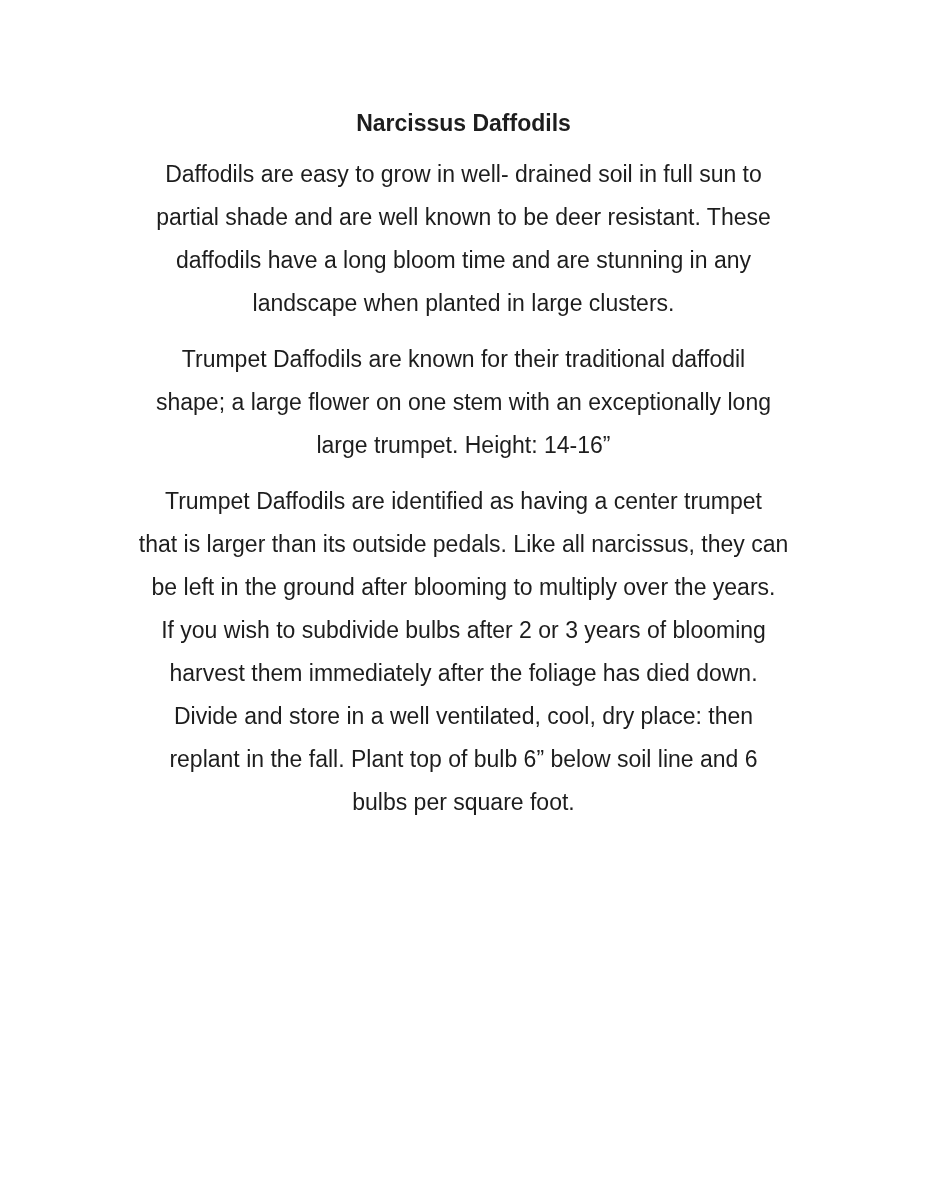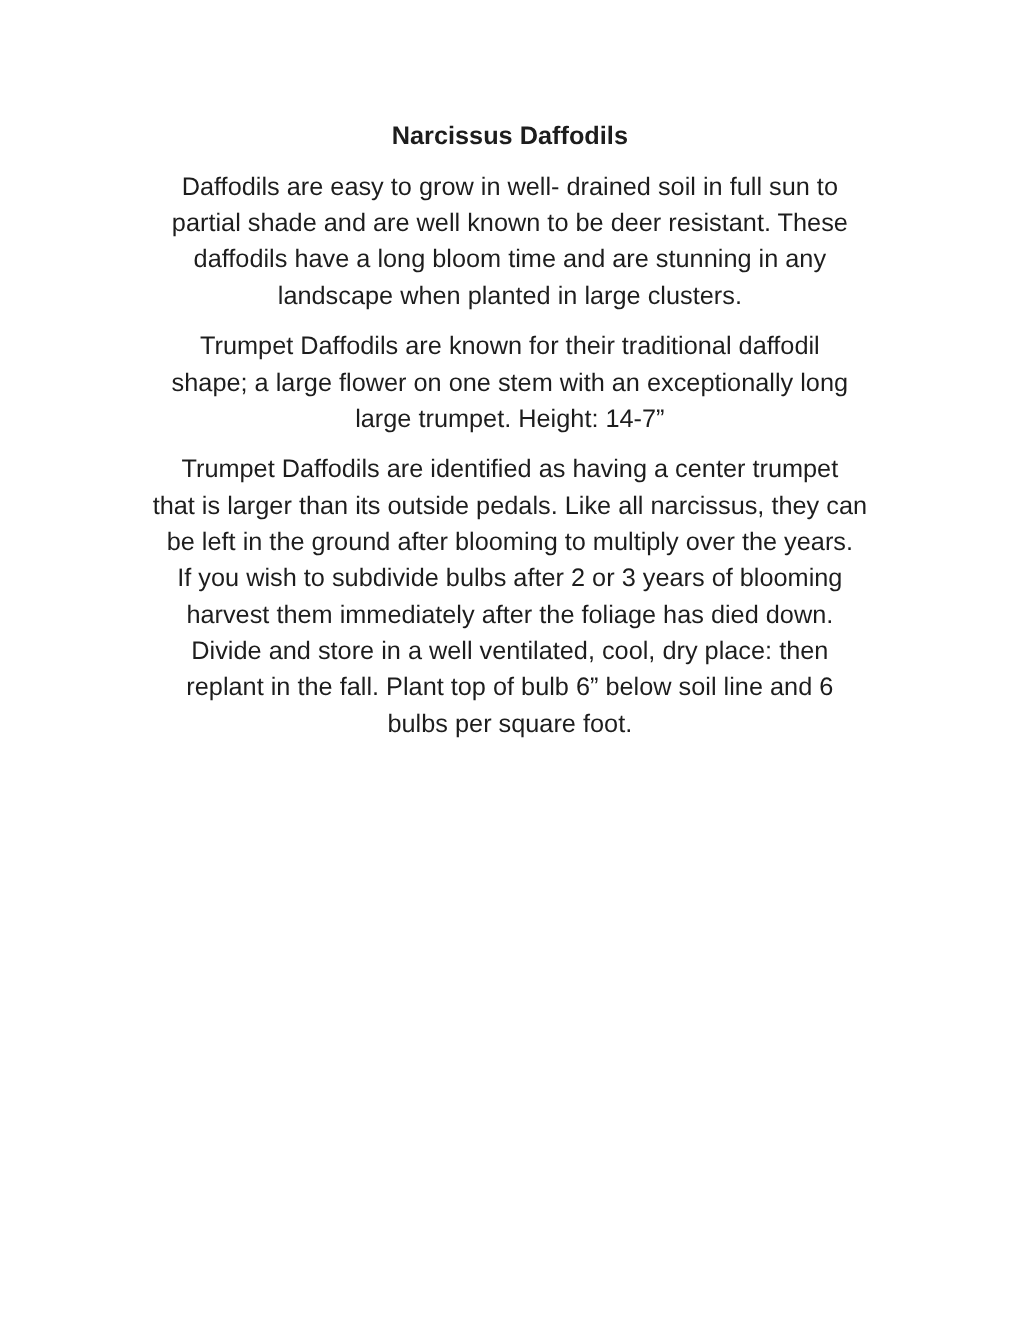--- a/index.html
+++ b/index.html
@@ -25,39 +25,39 @@
     text-align: center;
   }
   .doc-title {
     font-size: 23px;
     line-height: 33px;
     font-weight: bold;
     margin: 0 0 13px 0;
   }
   .para {
     font-size: 23px;
-    line-height: 33px;
+    line-height: 43px;
     font-weight: normal;
     margin: 0 0 13px 0;
     white-space: pre-line;
   }
 </style>
 </head>
 <body>
 
 <div class="page">
   <div class="doc-content">
     <h1 class="doc-title">Narcissus Daffodils</h1>
     <p class="para">Daffodils are easy to grow in well- drained soil in full sun to
 partial shade and are well known to be deer resistant. These
 daffodils have a long bloom time and are stunning in any
 landscape when planted in large clusters.</p>
     <p class="para">Trumpet Daffodils are known for their traditional daffodil
 shape; a large flower on one stem with an exceptionally long
-large trumpet. Height: 14-7”</p>
+large trumpet. Height: 14-16”</p>
     <p class="para">Trumpet Daffodils are identified as having a center trumpet
 that is larger than its outside pedals. Like all narcissus, they can
 be left in the ground after blooming to multiply over the years.
 If you wish to subdivide bulbs after 2 or 3 years of blooming
 harvest them immediately after the foliage has died down.
 Divide and store in a well ventilated, cool, dry place: then
 replant in the fall. Plant top of bulb 6” below soil line and 6
 bulbs per square foot.</p>
   </div>
 </div>

